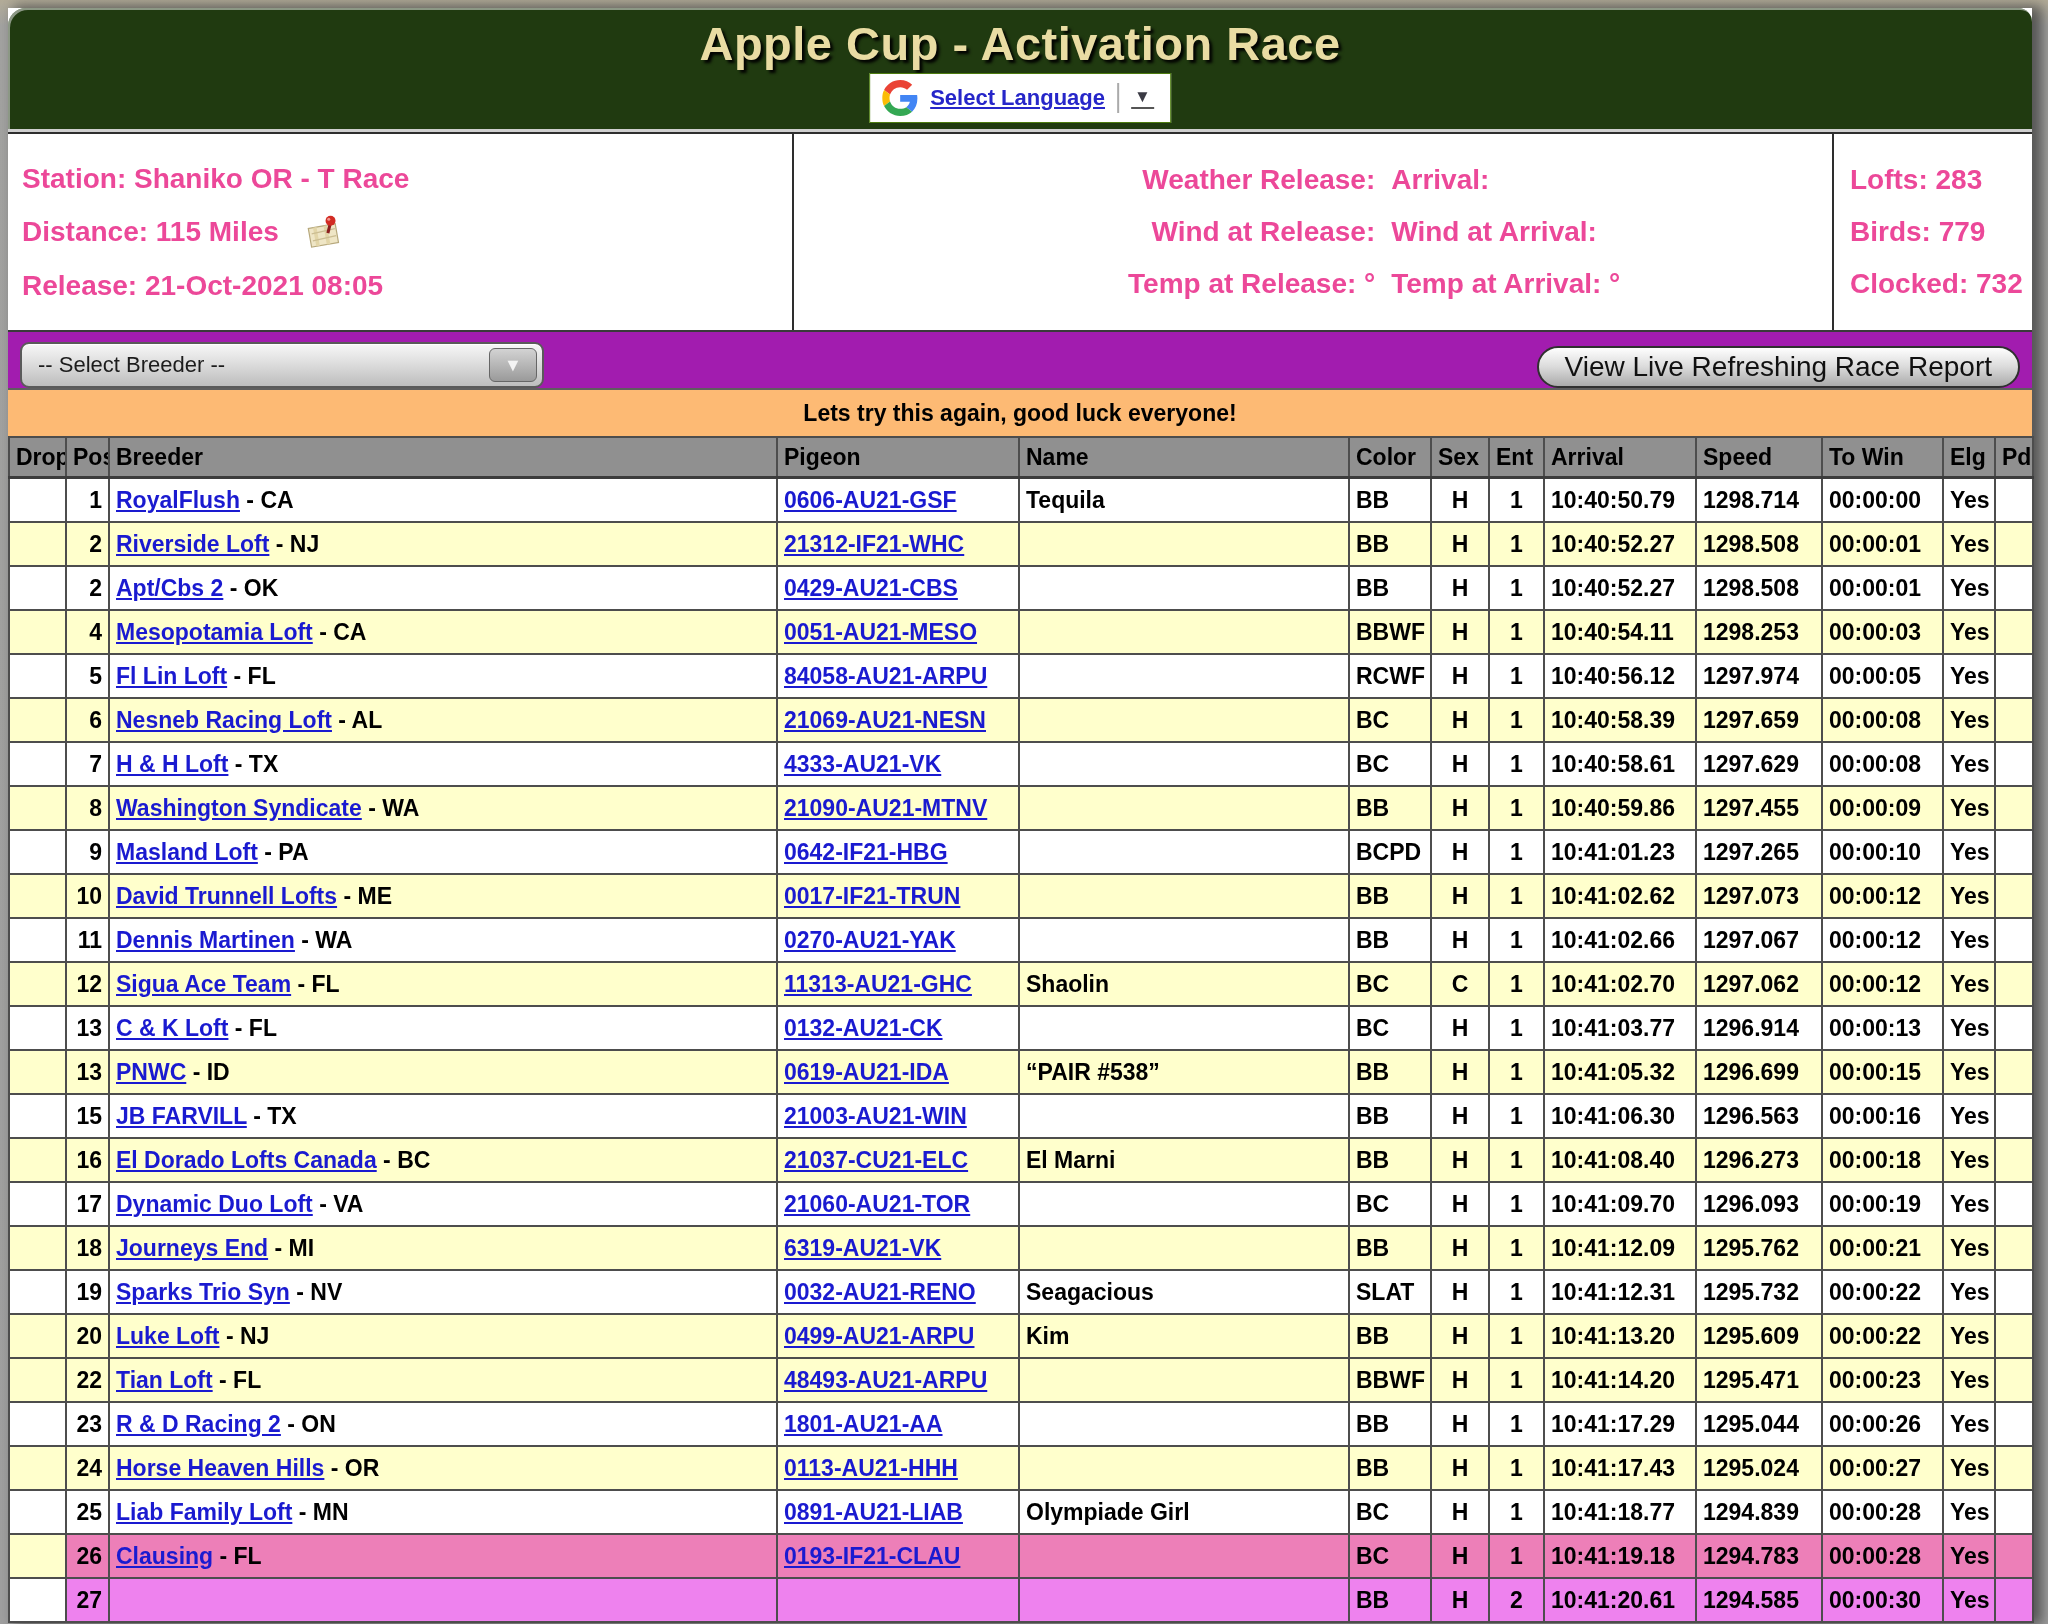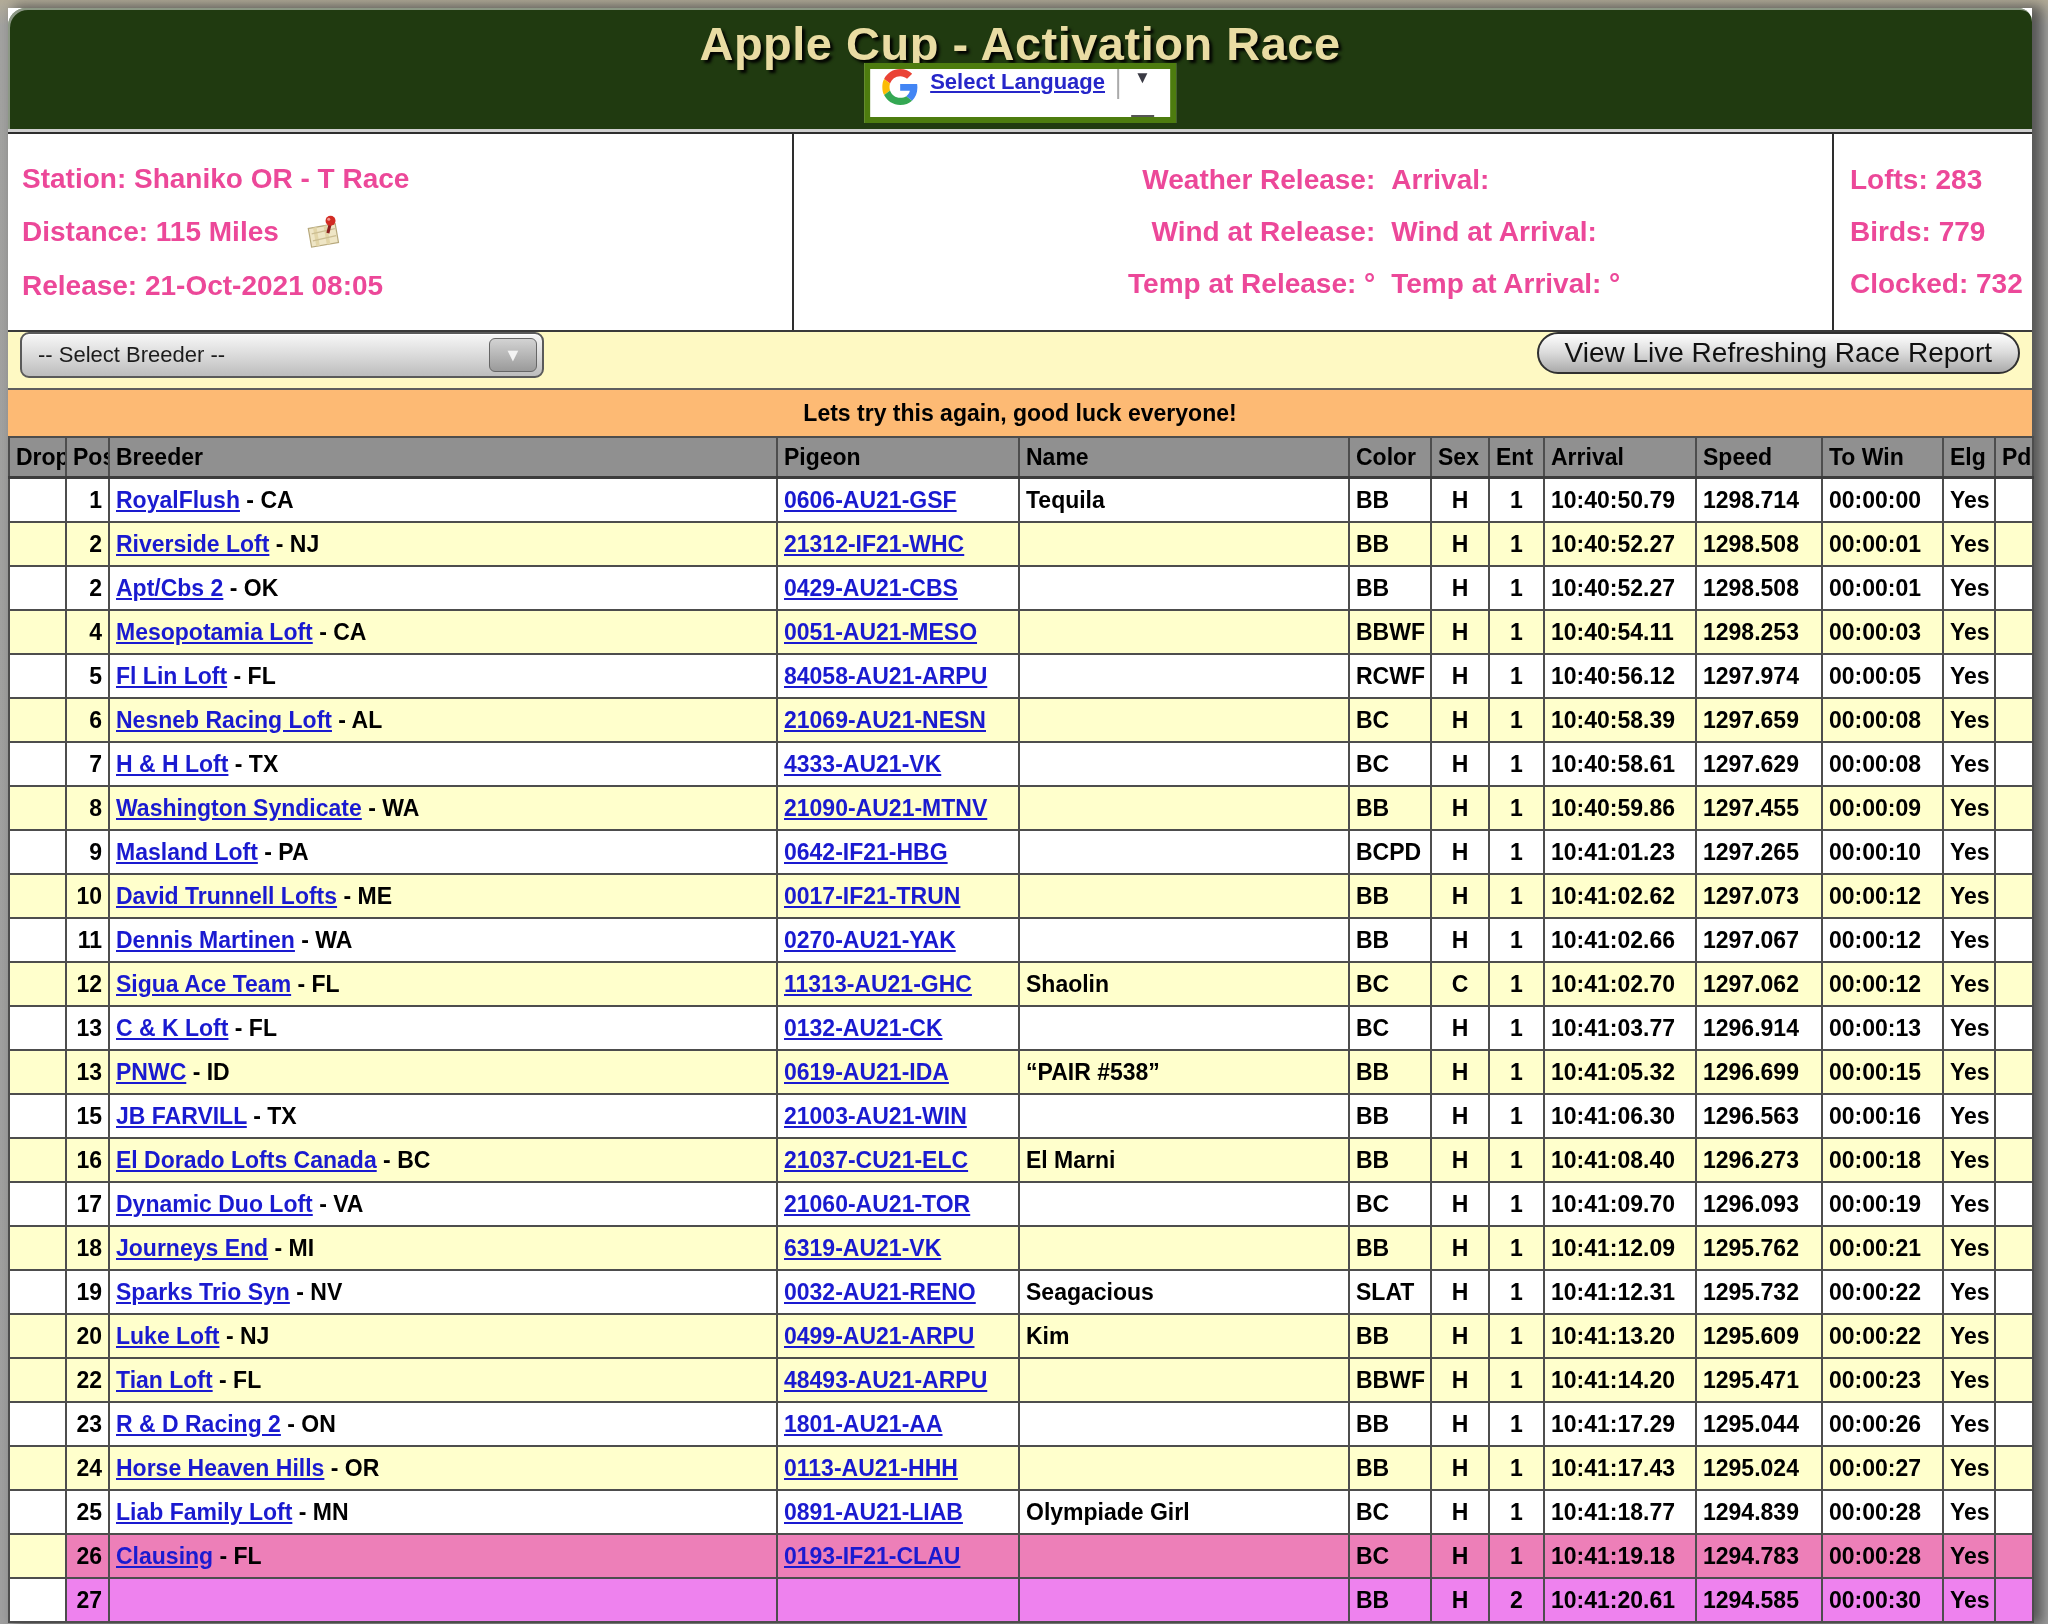--- a/index.html
+++ b/index.html
@@ -21,22 +21,22 @@
     box-shadow:inset 2px 2px 0 rgba(230,230,230,0.55);
     border-bottom:3px solid #cfcfcf;
   }
   .banner h1{
     margin:0;padding-top:8px;text-align:center;
     font-size:47px;font-weight:700;color:#e9dca3;letter-spacing:0.5px;
     text-shadow:3px 3px 3px rgba(0,0,0,0.95);
   }
   .translate{
     position:absolute;left:50%;transform:translateX(-50%);bottom:6px;
-    background:#fff;border:6px solid #4d7c0f;
-    height:48px;padding:0 16px 0 12px;display:flex;gap:12px;
+    background:#fff;border:1px solid #4d7c0f;
+    height:48px;padding:0 16px 0 12px;display:flex;align-items:center;gap:12px;
     cursor:pointer;
   }
   .translate .glogo{width:36px;height:36px;display:block;}
   .translate .tlabel{
     color:#2626c9;font-size:22px;font-weight:700;text-decoration:underline;white-space:nowrap;
   }
   .translate .tsep{width:2px;height:30px;background:#aaa;}
   .translate .tarrow{
     font-size:17px;color:#3a3a44;line-height:1;border-bottom:2px solid #555;padding:0 3px 2px 3px;
   }
@@ -49,21 +49,21 @@
   .col-station{width:770px;border-right:2px solid #2e2e2e;padding-left:14px;}
   .col-weather{width:1038px;border-right:2px solid #2e2e2e;}
   .col-stats{flex:1;padding-left:16px;}
   .station-line{display:flex;align-items:center;gap:26px;}
   .map-icon{width:38px;height:38px;flex:0 0 auto;cursor:pointer;}
   .wrow{display:flex;}
   .w-left{width:56%;text-align:right;padding-right:16px;white-space:pre;}
   .w-right{flex:1;text-align:left;white-space:pre;}
   
   .toolbar{
-    background:#fef9c3;height:56px;display:flex;align-items:flex-start;
+    background:#a21caf;height:56px;display:flex;align-items:flex-end;
     justify-content:space-between;padding:0 12px;border-bottom:2px solid #5e5e5e;
   }
   .select-box{
     width:520px;height:42px;border-radius:9px;border:2px solid #5a5a5a;
     background:linear-gradient(180deg,#f7f7f7 0%,#dedede 45%,#bdbdbd 100%);
     display:flex;align-items:center;cursor:pointer;
     box-shadow:inset 0 1px 0 #fff;
   }
   .select-text{flex:1;padding-left:16px;font-size:22px;color:#1c1c1c;}
   .select-arrow{

